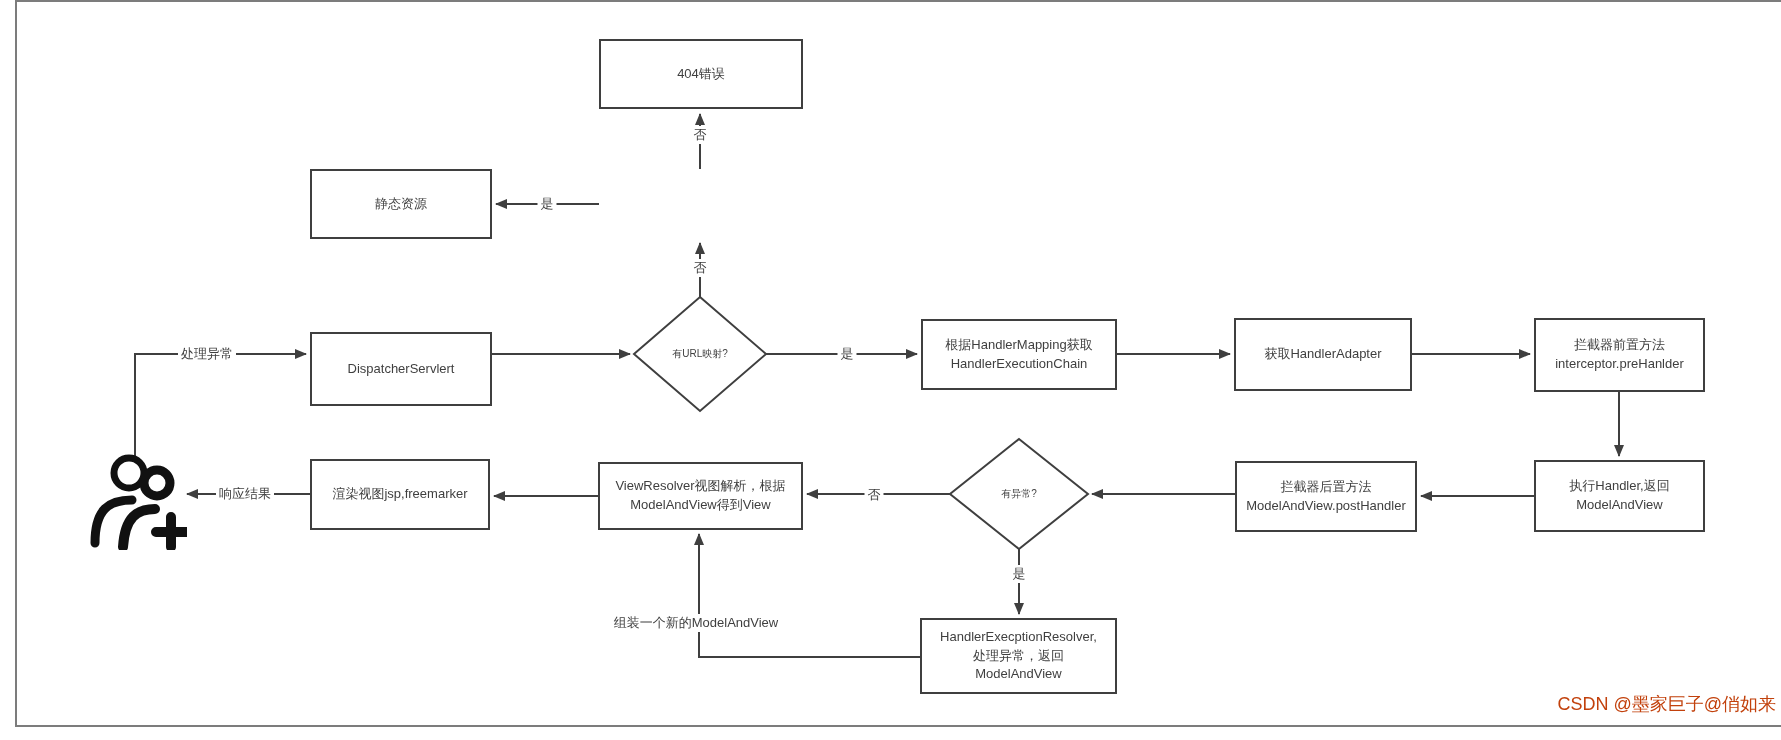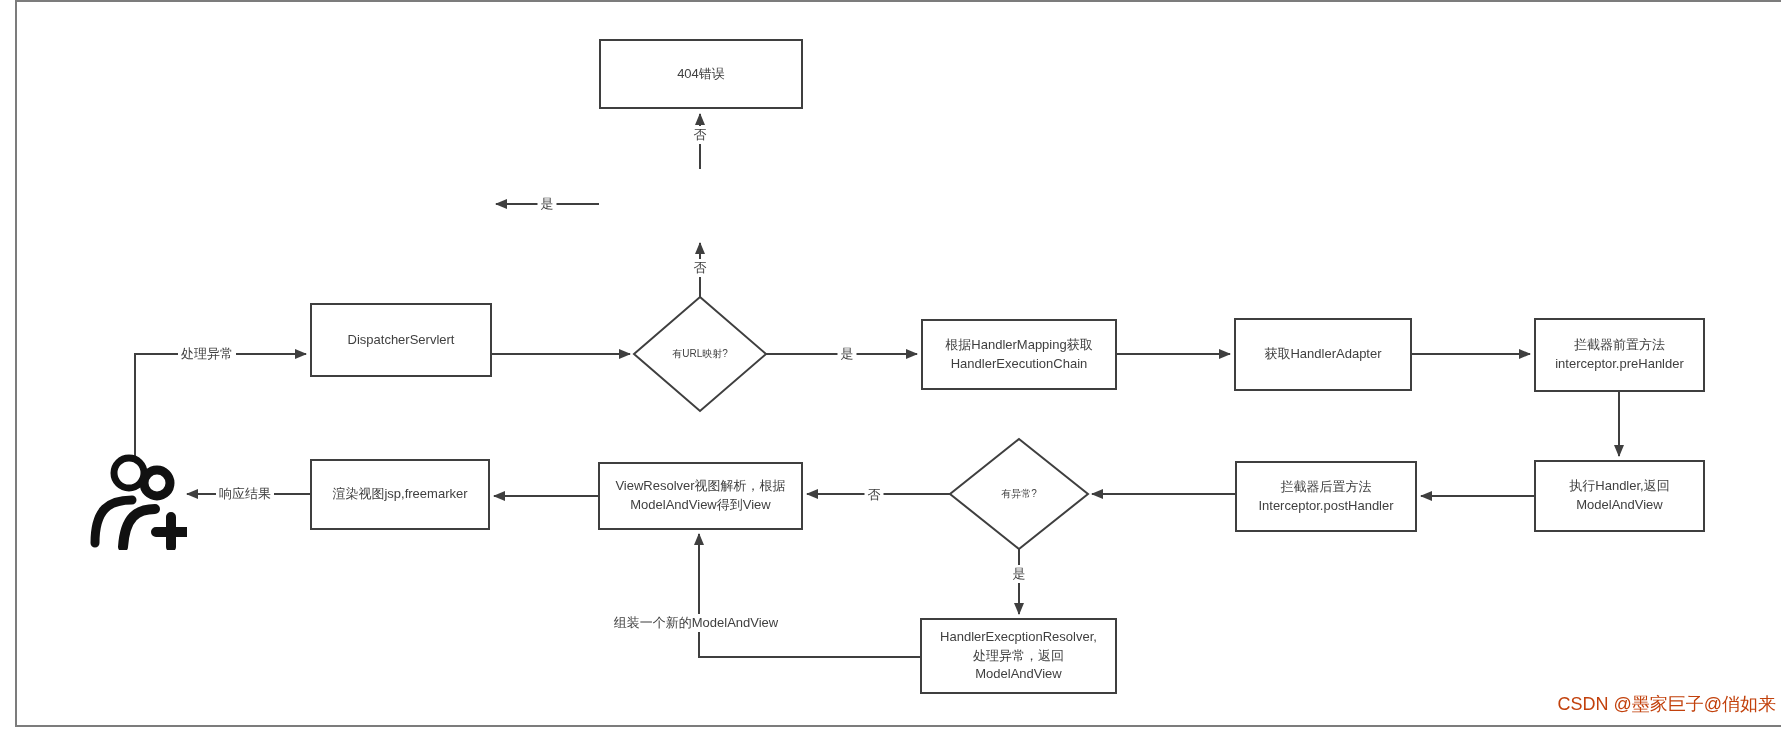--- a/index.html
+++ b/index.html
@@ -78,30 +78,31 @@
       <path d="M 1002 547 L 1002 612" marker-end="url(#arr)"></path>
       <path d="M 903 655 L 682 655 L 682 532" marker-end="url(#arr)"></path>
     </g>
     <g stroke="#3f3f3f" stroke-width="2" fill="#ffffff">
       <polygon points="683,295 749,352 683,409 617,352"></polygon>
       <polygon points="1002,437 1071,492 1002,547 933,492"></polygon>
     </g>
   </svg>
 
   <div class="node" style="left:582px;top:37px;width:204px;height:70px;">404错误</div>
-  <div class="node" style="left:293px;top:301px;width:182px;height:74px;">DispatcherServlert</div>
+  <div class="node" style="left:293px;top:167px;width:182px;height:70px;">静态资源</div>
+  <div class="node" style="left:293px;top:330px;width:182px;height:74px;">DispatcherServlert</div>
   <div class="node" style="left:904px;top:317px;width:196px;height:71px;">根据HandlerMapping获取
 HandlerExecutionChain</div>
   <div class="node" style="left:1217px;top:316px;width:178px;height:73px;">获取HandlerAdapter</div>
   <div class="node" style="left:1517px;top:316px;width:171px;height:74px;">拦截器前置方法
 interceptor.preHanlder</div>
   <div class="node" style="left:1517px;top:458px;width:171px;height:72px;">执行Handler,返回
 ModelAndView</div>
   <div class="node" style="left:1218px;top:459px;width:182px;height:71px;">拦截器后置方法
-Interceptor.postHandler</div>
+ModelAndView.postHandler</div>
   <div class="node" style="left:293px;top:457px;width:180px;height:71px;">渲染视图jsp,freemarker</div>
   <div class="node" style="left:581px;top:460px;width:205px;height:68px;">ViewResolver视图解析，根据
 ModelAndView得到View</div>
   <div class="node" style="left:903px;top:616px;width:197px;height:76px;">HandlerExecptionResolver,
 处理异常，返回
 ModelAndView</div>
 
   <div class="diamond-label" style="left:683px;top:352px;">有URL映射?</div>
   <div class="diamond-label" style="left:1002px;top:492px;">有异常?</div>
 

